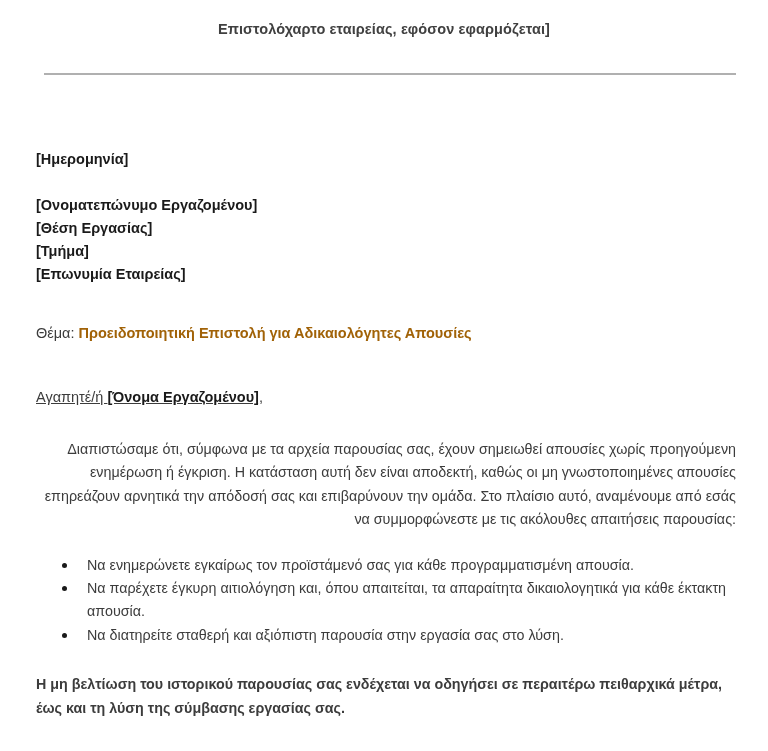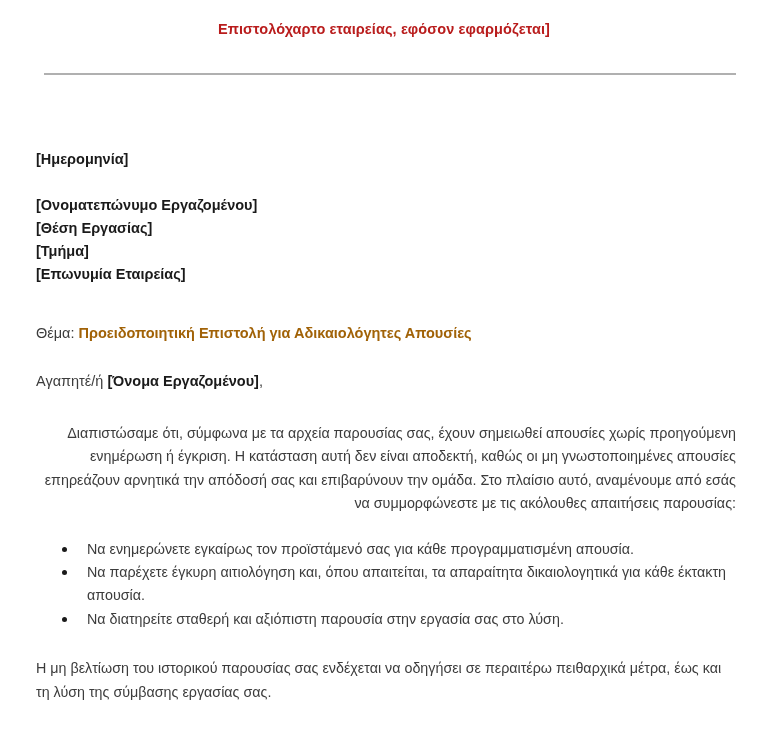--- a/index.html
+++ b/index.html
@@ -25,21 +25,21 @@
 
   
   .letterhead-title {
     position: absolute;
     top: 21px;
     left: 0;
     width: 768px;
     text-align: center;
     font-size: 14.5px;
     font-weight: bold;
-    color: #b91c1c;
+    color: #404040;
     letter-spacing: 0.1px;
   }
 
   
   .divider {
     position: absolute;
     top: 73px;
     left: 44px;
     width: 692px;
     height: 2px;
@@ -80,24 +80,25 @@
     font-weight: normal;
     color: #3c3c3c;
   }
   .subject-line .subject-value {
     font-weight: bold;
     color: #a16207;
     text-align: center;
   }
 
   .salutation {
-    margin-top: 25px;
+    margin-top: 41px;
     font-size: 14.5px;
     color: #3c3c3c;
     line-height: 23px;
+    text-decoration: underline;
   }
   .salutation .salutation-name {
     font-weight: bold;
     color: #1a1a1a;
   }
 
   .body-paragraph {
     margin-top: 29px;
     font-size: 14.3px;
     color: #3c3c3c;
@@ -129,20 +130,21 @@
     background: #1a1a1a;
     border-radius: 50%;
   }
 
   .closing-paragraph {
     margin-top: 26px;
     font-size: 14.3px;
     color: #3c3c3c;
     line-height: 23.4px;
     width: 700px;
+    font-weight: bold;
   }
 </style>
 </head>
 <body>
 
 <div class="page">
 
   <div class="letterhead-title">Επιστολόχαρτο εταιρείας, εφόσον εφαρμόζεται]</div>
 
   <div class="divider"></div>

